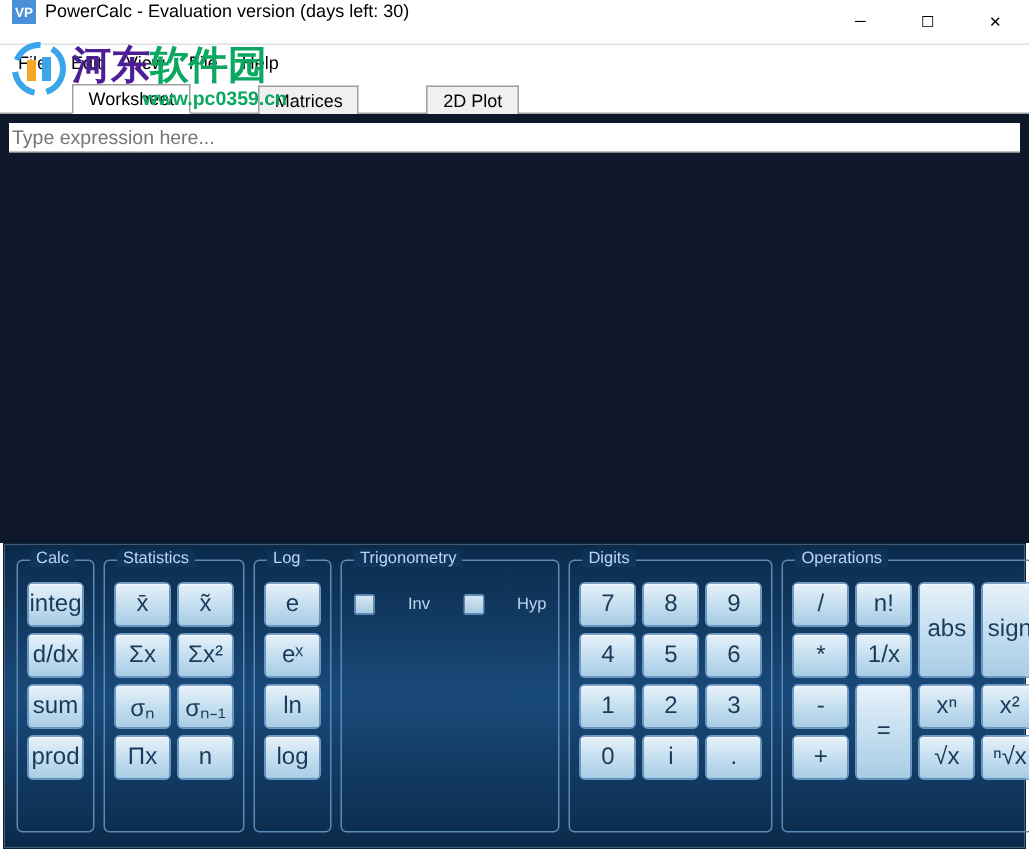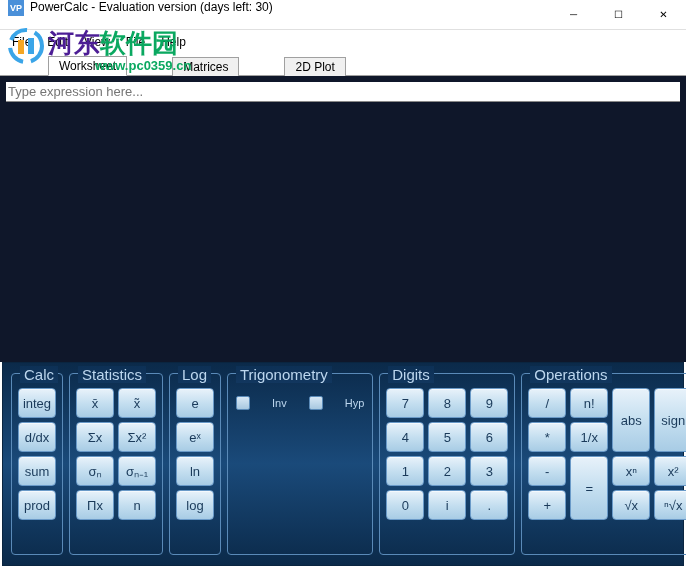--- a/index.html
+++ b/index.html
@@ -17,35 +17,35 @@
 .tabs { height: 22px; display: flex; align-items: flex-end; padding-left: 2px; background: #fff; border-bottom: 1px solid #a0a0a0; }
 .tab { padding: 2px 10px; font-size: 12px; border: 1px solid #a0a0a0; border-bottom: none; margin-right: -1px; background: #f0f0f0; cursor: pointer; position: relative; top: 1px; margin-left: 46px; }
 .tab.active { background: #fff; border-bottom: 1px solid #fff; }
 
 .worksheet { background: #0f172a; padding: 6px; height: 286px; }
 .expr-input { width: 100%; border: none; border-bottom: 1px solid #888; padding: 2px 2px; font-size: 13px; outline: none; color: #888; }
 
 .keypad-area { position: absolute; bottom: 2px; left: 2px; right: 2px; height: 204px; background: linear-gradient(to bottom, #0b2a4a 0%, #1a4a7a 50%, #0b2a4a 100%); border: 1px solid #0a2540; display: flex; padding: 10px 8px; gap: 6px; }
 
 .group { border: 1px solid #5a8ab8; border-radius: 4px; padding: 8px 6px 6px 6px; position: relative; display: flex; flex-direction: column; }
-.group-title { position: absolute; top: -8px; left: 8px; background: linear-gradient(to bottom, #0d3055, #12375f); padding: 0 4px; font-size: 15px; color: #bcd6ee; }
+.group-title { position: absolute; top: -8px; left: 8px; background: linear-gradient(to bottom, #0d3055, #12375f); padding: 0 4px; font-size: 11px; color: #bcd6ee; }
 
 .btn-grid { display: grid; gap: 4px; margin-top: 6px; }
 .calc-grid { grid-template-columns: 38px; grid-template-rows: repeat(4, 30px); }
 .stats-grid { grid-template-columns: repeat(2, 38px); grid-template-rows: repeat(4, 30px); }
 .log-grid { grid-template-columns: 38px; grid-template-rows: repeat(4, 30px); }
 .trig-grid { grid-template-columns: repeat(3, 38px); grid-template-rows: 30px 30px 30px; }
 .digits-grid { grid-template-columns: repeat(3, 38px); grid-template-rows: repeat(4, 30px); }
 .ops-grid { grid-template-columns: repeat(4, 38px); grid-template-rows: repeat(4, 30px); }
 
 .trig-checks { display: flex; gap: 22px; height: 30px; align-items: center; margin-top: 6px; padding: 0 2px; }
 .chk { width: 14px; height: 14px; background: linear-gradient(to bottom, #d8e8f5, #a8c8e0); border: 1px solid #5a8ab8; border-radius: 2px; }
 .chk-label { font-size: 11px; color: #bcd6ee; }
 
-.kbtn { background: linear-gradient(to bottom, #e8f2fa 0%, #c5dff0 50%, #a8cce5 100%); border: 1px solid #6a9ac8; border-radius: 4px; display: flex; align-items: center; justify-content: center; font-size: 13px; color: #1a3a5a; cursor: pointer; box-shadow: inset 0 1px 0 rgba(255,255,255,0.6); }
+.kbtn { background: linear-gradient(to bottom, #e8f2fa 0%, #c5dff0 50%, #a8cce5 100%); border: 1px solid #6a9ac8; border-radius: 4px; display: flex; align-items: center; justify-content: center; font-size: 16px; color: #1a3a5a; cursor: pointer; box-shadow: inset 0 1px 0 rgba(255,255,255,0.6); }
 
 .watermark { position: absolute; top: 26px; left: 0; font-size: 26px; font-weight: bold; font-family: "Microsoft YaHei", sans-serif; pointer-events: none; z-index: 100; }
 .wm1 { color: #4c1d95; }
 .wm2 { color: #0aa860; }
 .wm-url { position: absolute; top: 58px; left: 95px; font-size: 13px; color: #0aa860; font-weight: bold; pointer-events: none; z-index: 100; }
 .wm-logo { position: absolute; top: 28px; left: 4px; width: 44px; height: 36px; pointer-events: none; z-index: 99; }
 </style>
 </head>
 <body>
 

